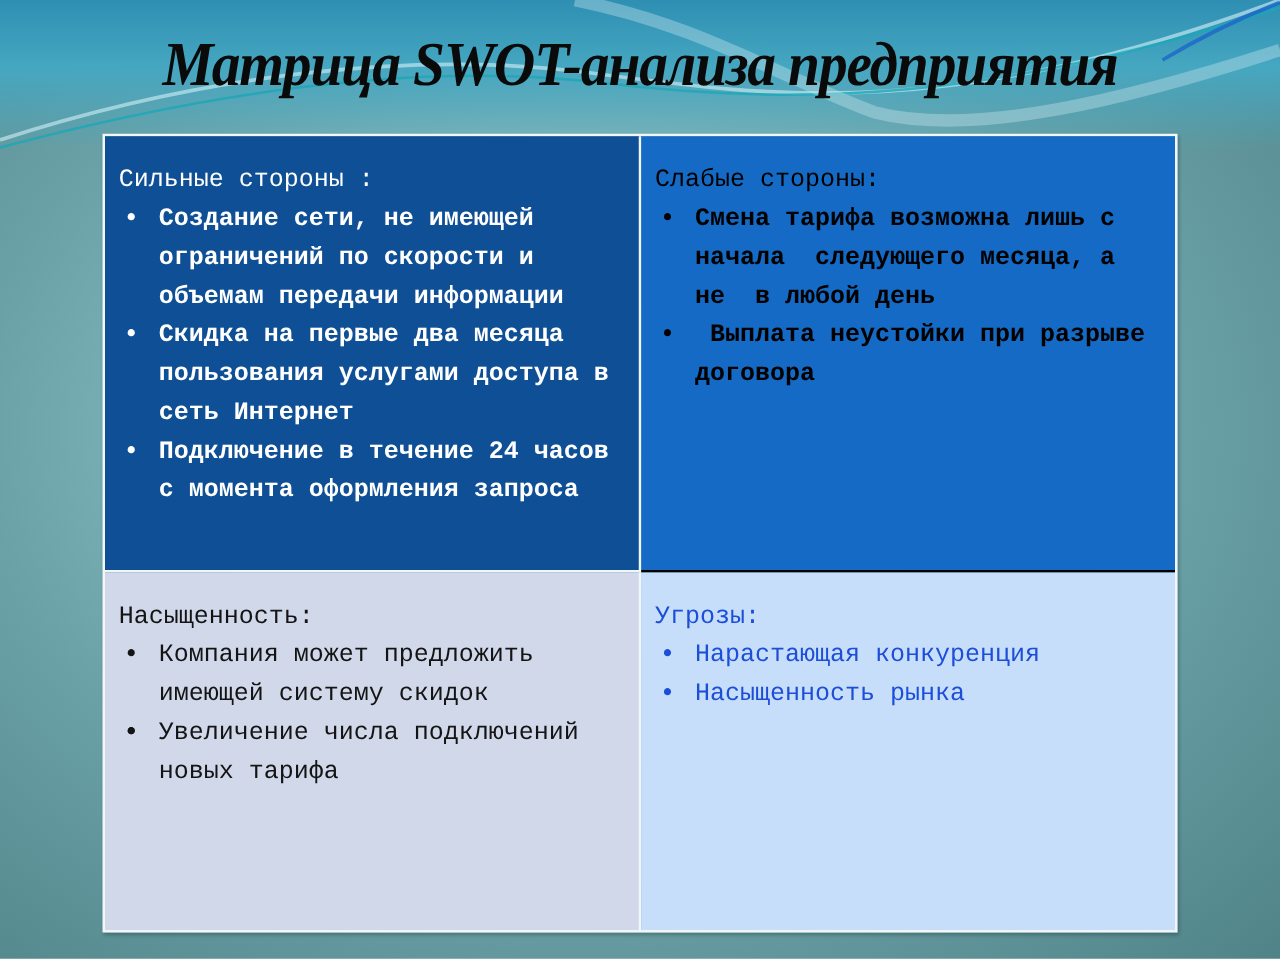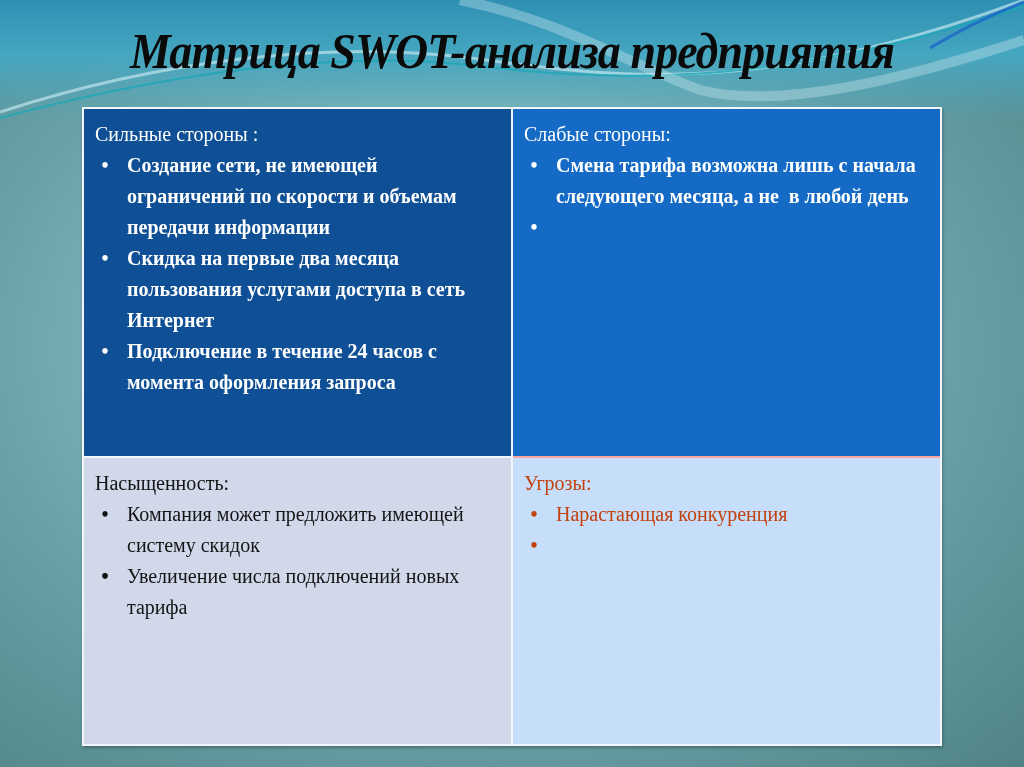--- a/index.html
+++ b/index.html
@@ -48,44 +48,44 @@
       height: 639px;
       border: 2px solid #f2f6fa;
       box-sizing: border-box;
       display: grid;
       grid-template-columns: 429px 1fr;
       grid-template-rows: 349px 1fr;
       box-shadow: 1px 2px 3px rgba(0,0,0,0.25);
     }
     .cell {
       box-sizing: border-box;
-      padding: 10px 12px 6px 11px;
-      font-family: Liberation Serif, serif;
+      padding: 20px 12px 6px 11px;
+      font-family: Liberation Mono, monospace;
       font-size: 20px;
       line-height: 31px;
     }
     .cell-s {
       background: #0f4f95;
       color: #ffffff;
       border-right: 2px solid #f2f6fa;
       border-bottom: 2px solid #f2f6fa;
     }
     .cell-w {
       background: #146ac4;
-      color: #ffffff;
-      border-bottom: 2px solid #fca5a5;
+      color: #000000;
+      border-bottom: 2px solid #000000;
     }
     .cell-o {
       background: #d0d8ea;
       color: #141414;
       border-right: 2px solid #f2f6fa;
     }
     .cell-t {
       background: #c6defa;
-      color: #c2410c;
+      color: #1d4ed8;
     }
     .cell-s, .cell-w { font-weight: bold; }
     .cell-s .heading, .cell-w .heading { font-weight: normal; }
     .heading {
       display: block;
       font-size: 20px;
     }
     ul.items {
       list-style: none;
       margin: 0;
@@ -125,34 +125,34 @@
       <li><span class="bullet">•</span><span>Создание сети, не имеющей ограничений по скорости и объемам передачи информации</span></li>
       <li><span class="bullet">•</span><span>Скидка на первые два месяца пользования услугами доступа в сеть Интернет</span></li>
       <li><span class="bullet">•</span><span>Подключение в течение 24 часов с момента оформления запроса</span></li>
     </ul>
   </div>
 
   <div class="cell cell-w">
     <span class="heading">Слабые стороны:</span>
     <ul class="items">
       <li><span class="bullet">•</span><span style="white-space:pre-wrap">Смена тарифа возможна лишь с начала  следующего месяца, а не  в любой день</span></li>
-      <li><span class="bullet">•</span></li>
+      <li><span class="bullet">•</span><span style="white-space:pre-wrap"> Выплата неустойки при разрыве договора</span></li>
     </ul>
   </div>
 
   <div class="cell cell-o">
     <span class="heading">Насыщенность:</span>
     <ul class="items">
       <li><span class="bullet">•</span><span>Компания может предложить имеющей систему скидок</span></li>
       <li><span class="bullet">•</span></li>
       <li><span class="bullet">•</span><span>Увеличение числа подключений новых тарифа</span></li>
     </ul>
   </div>
 
   <div class="cell cell-t">
     <span class="heading">Угрозы:</span>
     <ul class="items">
       <li><span class="bullet">•</span><span>Нарастающая конкуренция</span></li>
-      <li><span class="bullet">•</span></li>
+      <li><span class="bullet">•</span><span>Насыщенность рынка</span></li>
     </ul>
   </div>
 
 </div>
 
 </body></html>

